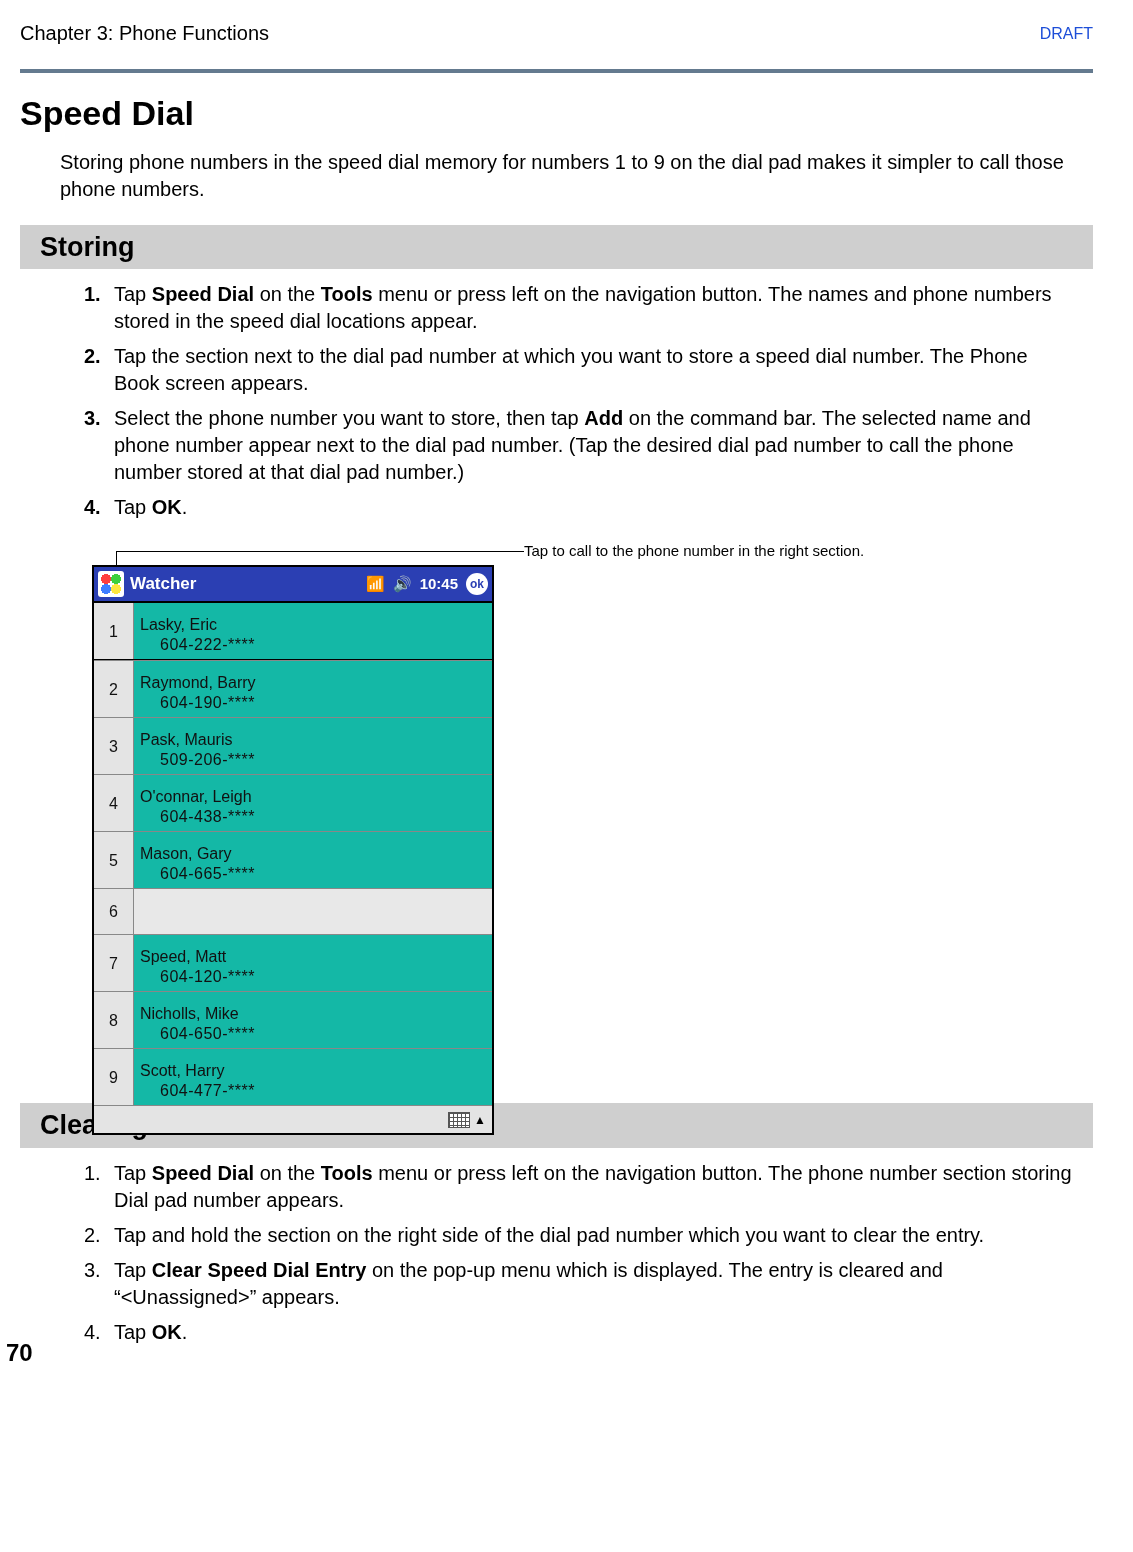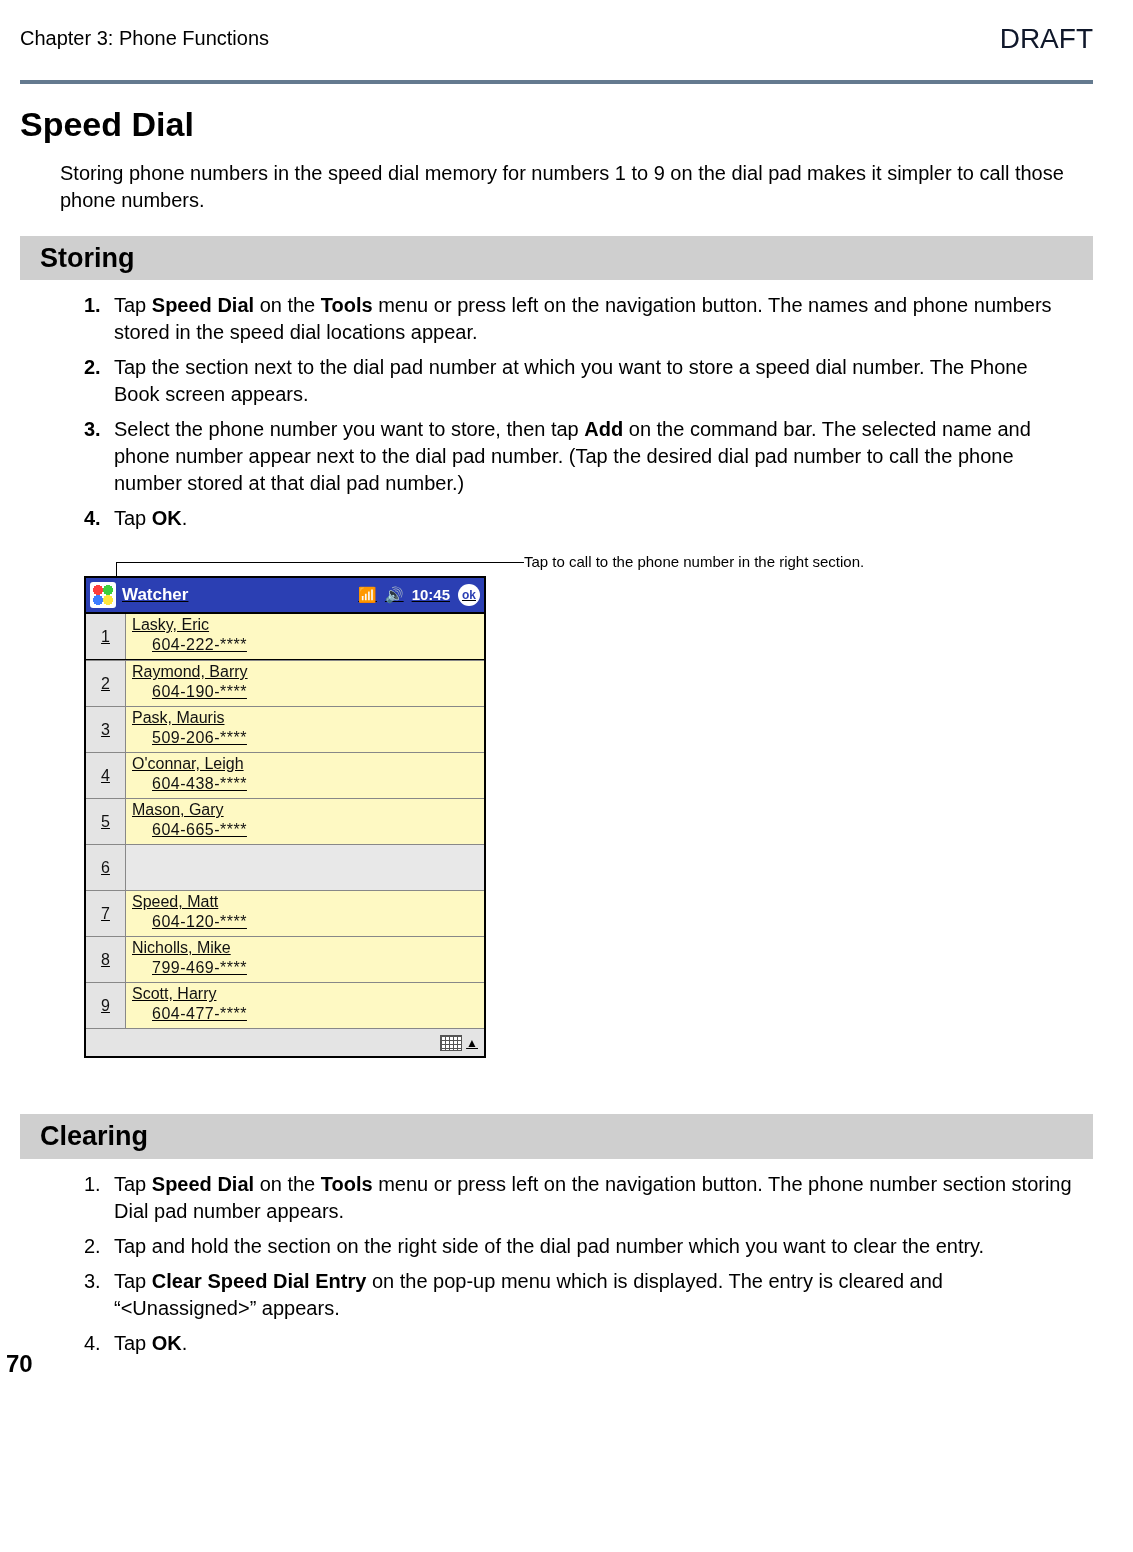--- a/index.html
+++ b/index.html
@@ -13,21 +13,21 @@
       line-height: 1.35;
       position: relative;
     }
     .header-row {
       display: flex;
       justify-content: space-between;
       align-items: center;
       padding-bottom: 22px;
     }
     .chapter-label { font-size: 20px; }
-    .draft-label { color: #0f172a; font-size: 28px; text-align: right; }
+    .draft-label { color: #1d4ed8; font-size: 16px; text-align: right; }
     .thick-rule { border: none; border-top: 4px solid #647a8f; margin-bottom: 18px; }
     .h1 { font-size: 34px; font-weight: bold; margin-bottom: 12px; margin-left: 0; }
     .intro { margin-left: 40px; margin-right: 20px; margin-bottom: 22px; }
     .section-bar {
       background: #cfcfcf;
       font-weight: bold;
       font-size: 27px;
       padding: 4px 10px 4px 20px;
       margin: 8px 0 12px 0;
     }
@@ -37,24 +37,23 @@
     .num.bold { font-weight: bold; }
     .txt { flex: 1; }
     .bold { font-weight: bold; }
 
     .fig-wrap { position: relative; margin: 20px 0 22px 64px; height: 540px; }
     .callout { position: absolute; left: 440px; top: 0; font-size: 15px; line-height: 1.3; width: 380px; }
     .lead-h { position: absolute; left: 32px; top: 10px; width: 408px; height: 0; border-top: 1px solid #000; }
     .lead-v { position: absolute; left: 32px; top: 10px; width: 0; height: 48px; border-left: 1px solid #000; }
 
     .device {
-      position: absolute; left: 0; top: 24px;
+      position: absolute; left: 8px; top: 24px;
       width: 402px; border: 2px solid #000;
       font-family: Tahoma, Verdana, sans-serif;
-      text-decoration: underline;
     }
     .titlebar {
       background: #2b3fb3;
       color: #fff;
       display: flex;
       align-items: center;
       height: 34px;
       padding: 0 4px;
       font-size: 17px;
       font-weight: bold;
@@ -87,21 +86,21 @@
       min-height: 46px;
       background: #e8e8e8;
     }
     .sd-row:first-child { border-top: none; }
     .sd-row.sel { border-top: 2px solid #000; border-bottom: 1px solid #000; }
     .sd-num {
       width: 40px; border-right: 1px solid #888;
       display: flex; align-items: center; justify-content: center;
       background: #e4e4e4;
     }
-    .sd-info { flex: 1; padding: 1px 6px 4px 6px; background: #fef9c3; line-height: 1.25; }
+    .sd-info { flex: 1; padding: 12px 6px 4px 6px; background: #14b8a6; line-height: 1.25; }
     .sd-info .pnum { padding-left: 20px; letter-spacing: 0.5px; }
     .bottom-bar {
       height: 28px; border-top: 1px solid #888;
       display: flex; justify-content: flex-end; align-items: center;
       padding-right: 6px; gap: 4px; background: #e4e4e4;
     }
     .kb-icon {
       width: 22px; height: 16px; border: 1px solid #555;
       background:
         repeating-linear-gradient(to right, #555 0 1px, transparent 1px 4px),
@@ -208,21 +207,21 @@
         <div class="sd-num">7</div>
         <div class="sd-info">
             <div>Speed, Matt</div>
             <div class="pnum">604-120-****</div>
           </div>
       </div>
       <div class="sd-row">
         <div class="sd-num">8</div>
         <div class="sd-info">
             <div>Nicholls, Mike</div>
-            <div class="pnum">799-469-****</div>
+            <div class="pnum">604-650-****</div>
           </div>
       </div>
       <div class="sd-row">
         <div class="sd-num">9</div>
         <div class="sd-info">
             <div>Scott, Harry</div>
             <div class="pnum">604-477-****</div>
           </div>
       </div>
     </div>

